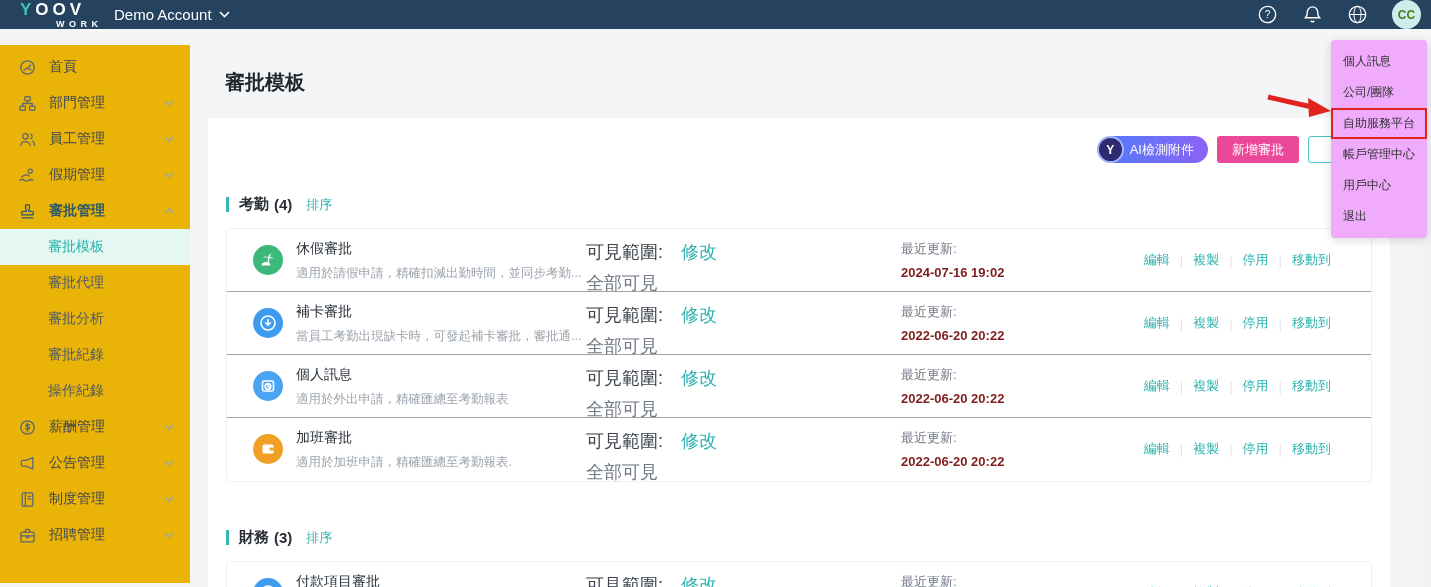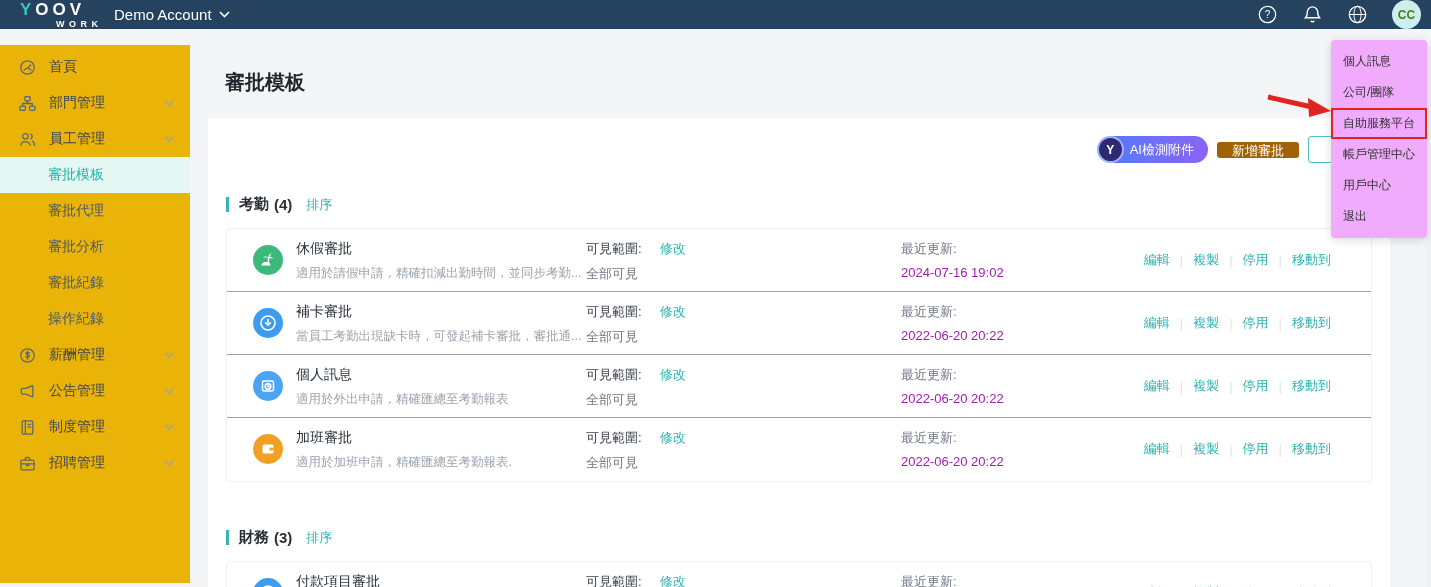--- a/index.html
+++ b/index.html
@@ -37,49 +37,49 @@
 
   
   .main { position:absolute; top:45px; left:190px; width:1241px; height:542px; background:#f3f5f7; }
   .page-title { padding:24px 0 0 35px; font-size:20px; font-weight:bold; color:#22262e; }
   .card { margin:22px 41px 0 18px; background:#fff; border-radius:3px; padding:18px 18px 40px 18px; min-height:500px; }
   .toolbar { display:flex; justify-content:flex-end; align-items:center; gap:9px; height:27px; }
   .ai-btn { height:27px; border:none; border-radius:14px; display:flex; align-items:center; gap:8px;
     padding:0 14px 0 2px; background:linear-gradient(90deg,#4f7df9,#8a63f6); color:#fff; font-size:13px; cursor:pointer; }
   .ai-badge { width:23px; height:23px; border-radius:50%; background:#2d2a72; color:#fff; font-size:12px; font-weight:bold;
     display:flex; align-items:center; justify-content:center; box-shadow:0 0 0 2px rgba(255,255,255,.45); }
-  .add-btn { height:16px; border:none; border-radius:3px; background:#a16207; color:#fff; font-size:13px;
+  .add-btn { height:27px; border:none; border-radius:3px; background:#ec4899; color:#fff; font-size:13px;
     padding:0 15px; cursor:pointer; }
   .ghost-btn { height:27px; width:64px; border:1px solid #4cc4c6; border-radius:3px; background:#fff; cursor:pointer; }
 
   .sec-head { display:flex; align-items:center; margin-top:32px; }
   .sec-bar { width:3px; height:15px; background:#35b5b3; margin-right:10px; }
   .sec-title { font-size:15px; font-weight:bold; color:#2a2f36; }
   .sec-count { font-size:15px; font-weight:bold; color:#2a2f36; margin-left:5px; }
   .sec-sort { font-size:13px; color:#2fb3af; margin-left:14px; cursor:pointer; }
   .sec-head.second { margin-top:46px; }
 
   .group { margin-top:14px; border:1px solid #eef0f2; border-radius:4px; }
   .row { position:relative; height:63px; border-bottom:1px solid #a3a3a3; }
   .row:last-child { border-bottom:none; }
   .row-icon { position:absolute; left:26px; top:16px; width:30px; height:30px; border-radius:50%;
     display:flex; align-items:center; justify-content:center; }
   .row-icon svg { stroke:#fff; fill:none; stroke-width:1.6; stroke-linecap:round; stroke-linejoin:round; }
   .ic-green { background:#3cb97a; } .ic-blue { background:#3d9bf0; } .ic-blue2 { background:#4aa4f2; } .ic-orange { background:#f0a125; }
   .row-main { position:absolute; left:69px; top:11px; }
   .row-name { font-size:14px; font-weight:500; color:#2b323b; }
   .row-desc { font-size:12.5px; color:#9ba3ad; margin-top:7px; }
-  .col-scope { position:absolute; left:359px; top:11px; font-size:13px; }
+  .col-scope { position:absolute; left:359px; top:11px; font-size:18px; }
   .scope-line1 { display:flex; }
   .scope-label { color:#3c434c; font-weight:500; }
   .scope-modify { color:#2fb3af; margin-left:18px; cursor:pointer; }
   .scope-value { color:#707883; margin-top:7px; }
   .col-updated { position:absolute; left:674px; top:11px; font-size:13px; }
   .upd-label { color:#707883; }
-  .upd-value { color:#a21caf; margin-top:7px; }
+  .upd-value { color:#7f1d1d; margin-top:7px;font-weight:bold; }
   .col-actions { position:absolute; right:40px; top:22px; font-size:13px; display:flex; align-items:center; }
   .act { color:#2fb3af; cursor:pointer; }
   .act-sep { color:#e0e3e7; margin:0 10px; }
 
   
   .user-menu { position:absolute; top:40px; left:1331px; width:96px; background:#f0abfc; border-radius:4px;
     box-shadow:0 2px 10px rgba(0,0,0,.15); padding:6px 0; z-index:100; }
   .um-item { padding:7px 12px; font-size:12px; color:#333; cursor:pointer; white-space:nowrap; }
   .um-item.boxed { border:2px solid #e02420; padding:5px 10px; }
 
@@ -161,20 +161,49 @@
         <svg width="17" height="17" viewBox="0 0 16 16">
           <circle cx="6" cy="5" r="2.6"></circle>
           <path d="M1.6 13.5 a4.5 4.5 0 0 1 8.8 0"></path>
           <path d="M11 2.8 a2.6 2.6 0 0 1 0 4.6 M12.6 9.5 a4.5 4.5 0 0 1 1.9 4"></path>
         </svg>
       </span>
     <span>員工管理</span>
     <span class="s-chev">
         <svg width="10" height="6" viewBox="0 0 10 6">
           <polyline points="1,1 5,5 9,1"></polyline>
+        </svg>
+      </span>
+  </div>
+  <div class="s-item">
+    <span class="sicon">
+        <svg width="17" height="17" viewBox="0 0 16 16">
+          <circle cx="10.5" cy="4" r="2"></circle>
+          <path d="M2.5 9.5 q3.5-3.5 7-1"></path>
+          <path d="M1 12.5 q2-1.5 4 0 q2 1.5 4 0 q2-1.5 4 0"></path>
+        </svg>
+      </span>
+    <span>假期管理</span>
+    <span class="s-chev">
+        <svg width="10" height="6" viewBox="0 0 10 6">
+          <polyline points="1,1 5,5 9,1"></polyline>
+        </svg>
+      </span>
+  </div>
+  <div class="s-item open">
+    <span class="sicon">
+        <svg width="17" height="17" viewBox="0 0 16 16">
+          <path d="M6.2 1.8 h3.6 v3 a2.2 2.2 0 0 1-.9 1.8 v1.2 h3.3 a1.2 1.2 0 0 1 1.2 1.2 v2.2 H2.6 V9 a1.2 1.2 0 0 1 1.2-1.2 H7 V6.6 a2.2 2.2 0 0 1-.8-1.8 Z"></path>
+          <path d="M3 13.9 h10"></path>
+        </svg>
+      </span>
+    <span>審批管理</span>
+    <span class="s-chev">
+        <svg width="10" height="6" viewBox="0 0 10 6">
+          <polyline points="1,5 5,1 9,5"></polyline>
         </svg>
       </span>
   </div>
   <div class="sub-item active">
       <span>審批模板</span>
     </div>
   <div class="sub-item">
       <span>審批代理</span>
     </div>
   <div class="sub-item">

